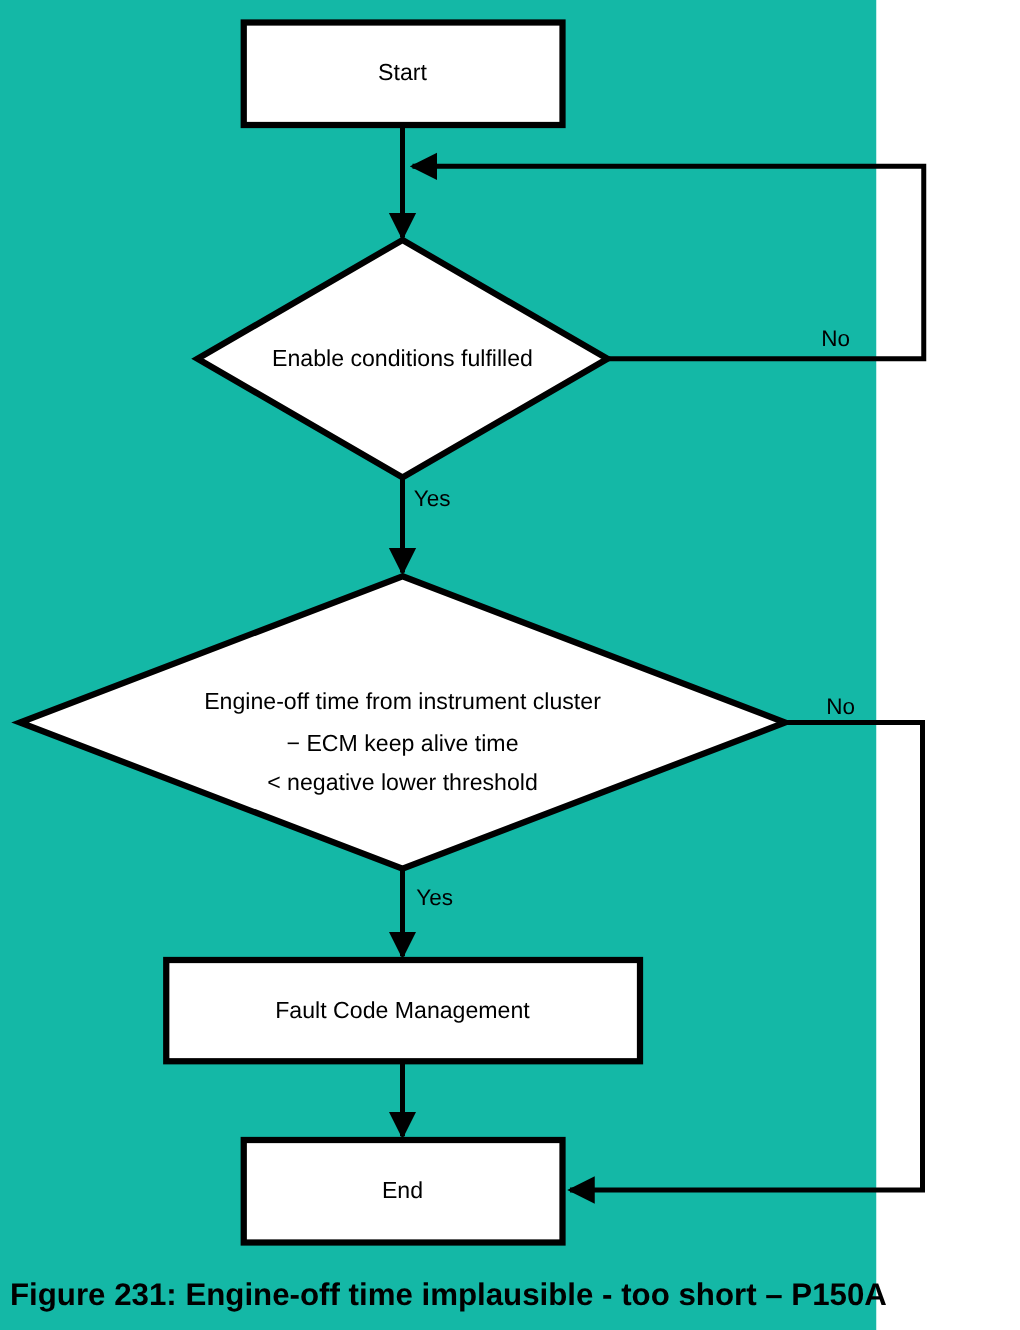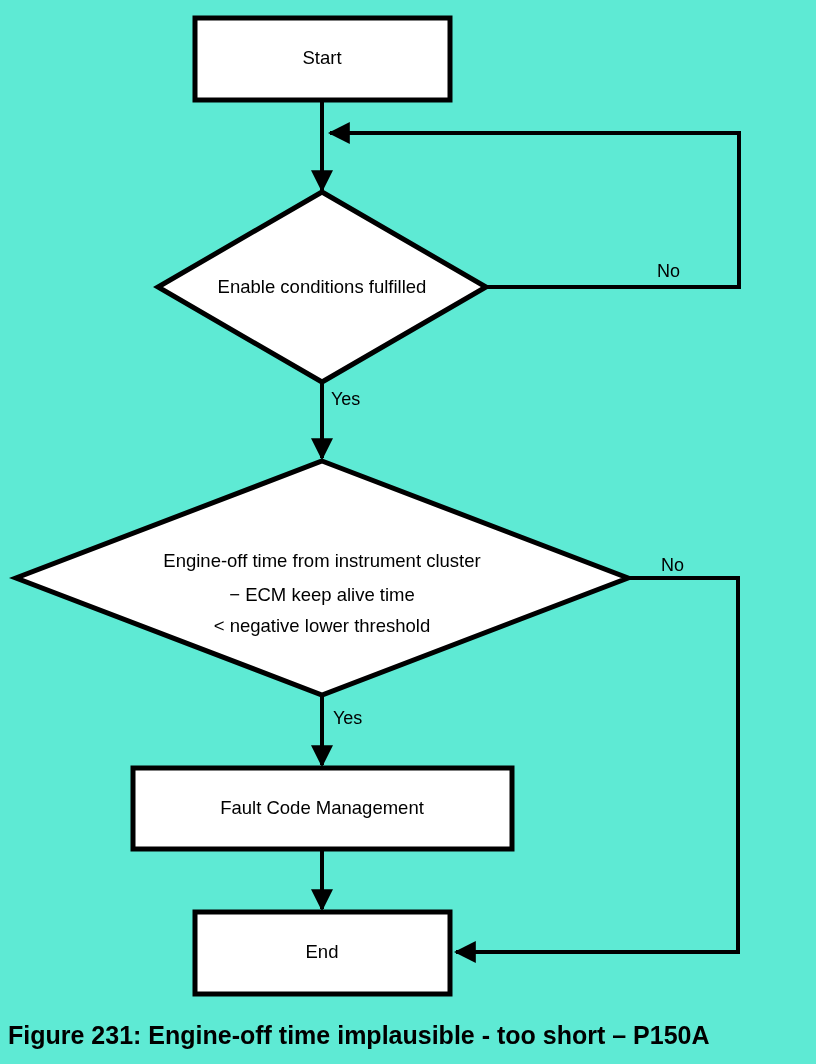--- a/index.html
+++ b/index.html
@@ -2,23 +2,23 @@
 <html><head>
 <meta charset="utf-8">
 <style>
   html, body {
     margin: 0;
     padding: 0;
     background: #ffffff;
   }
   .figure-wrap {
     position: relative;
-    width: 816px;
+    width: 701px;
     height: 1064px;
-    background: #5eead4;
+    background: #14b8a6;
     font-family: "Liberation Sans", sans-serif;
   }
   svg text {
     font-family: "Liberation Sans", sans-serif;
     fill: #000000;
   }
   .node-label {
     font-size: 18.5px;
   }
   .edge-label {

